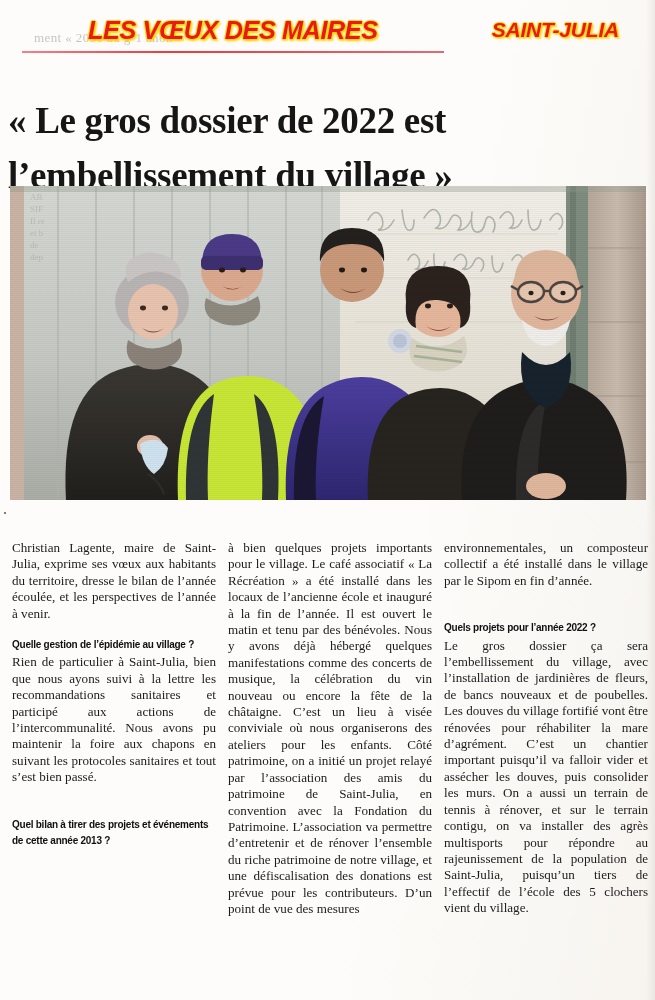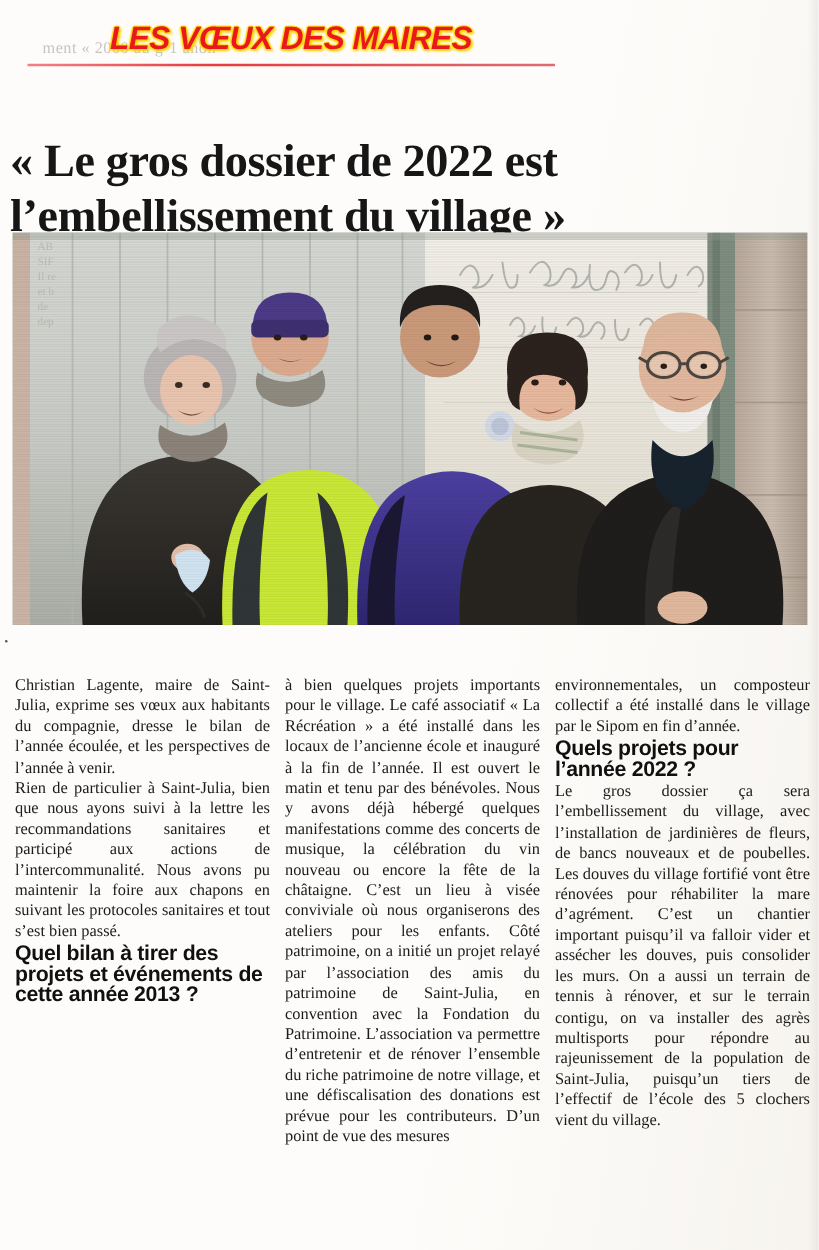--- a/index.html
+++ b/index.html
@@ -81,26 +81,26 @@
     position: absolute;
     left: 22px; top: 45px;
     width: 422px; height: 2px;
     background: linear-gradient(90deg,#f06a72 0%, #e8181c 35%, #d8525a 100%);
     opacity: .85;
   }
 
   
   .headline {
     position: absolute;
-    left: 8px; top: 83px;
+    left: 8px; top: 68px;
     width: 640px;
     font-family: "Liberation Serif", "DejaVu Serif", serif;
     font-weight: bold;
     font-size: 37px;
-    line-height: 44px;
+    line-height: 55px;
     letter-spacing: -0.3px;
     color: #161616;
   }
 
   
   .photo {
     position: absolute;
     left: 10px; top: 186px;
     width: 636px; height: 314px;
     overflow: hidden;
@@ -156,23 +156,23 @@
     line-height: 16.4px;
     text-align: justify;
     text-justify: inter-word;
     color: #1b1b1b;
     hyphens: manual;
   }
   .col p.lead {
     text-align: justify;
   }
   .col h3 {
-    margin: 2px 0 1px 0;
+    margin: 31px 0 1px 0;
     font-family: "Liberation Sans", sans-serif;
-    font-size: 17px;
+    font-size: 10px;
     line-height: 16.4px;
     font-weight: bold;
     letter-spacing: -0.25px;
     color: #101010;
   }
   .col h3.first-top { margin-top: 15px; }
 
   
   .edge-shade {
     position: absolute;
@@ -183,20 +183,21 @@
   }
 </style>
 </head>
 <body>
 
 <div class="page">
 
   <div class="kicker-band">
     <div class="ghost-text">ment                     « 2000 au              g’1 anon</div>
     <div class="kicker">LES VŒUX DES MAIRES</div>
+    <div class="section-name">SAINT-JULIA</div>
     <div class="kicker-rule"></div>
   </div>
 
   <h1 class="headline">« Le gros dossier de 2022 est l’embellissement du village »</h1>
 
   <div class="photo">
     <svg width="636" height="314" viewBox="0 0 636 314">
       <defs>
         <linearGradient id="wallg" x1="0" y1="0" x2="0" y2="1">
           <stop offset="0%" stop-color="#d6d8d3"></stop>
@@ -367,21 +368,22 @@
       <rect x="0" y="0" width="636" height="314" fill="none"></rect>
       <rect x="0" y="0" width="636" height="6" fill="#8e9a8f" opacity="0.35"></rect>
     </svg>
   </div>
 
   <div class="caption-bullet"></div>
 
   <div class="cols">
 
     <div class="col">
-      <p class="lead">Christian Lagente, maire de Saint-Julia, exprime ses vœux aux habitants du compagnie, dresse le bilan de l’année écoulée, et les perspectives de l’année à venir.</p>
+      <p class="lead">Christian Lagente, maire de Saint-Julia, exprime ses vœux aux habitants du territoire, dresse le bilan de l’année écoulée, et les perspectives de l’année à venir.</p>
+      <h3 class="first-top">Quelle gestion de l’épidémie au village ?</h3>
       <p>Rien de particulier à Saint-Julia, bien que nous ayons suivi à la lettre les recommandations sanitaires et participé aux actions de l’intercommunalité. Nous avons pu maintenir la foire aux chapons en suivant les protocoles sanitaires et tout s’est bien passé.</p>
       <h3>Quel bilan à tirer des projets et événements de cette année 2013 ?</h3>
     </div>
 
     <div class="col">
       <p>à bien quelques projets importants pour le village. Le café associatif « La Récréation » a été installé dans les locaux de l’ancienne école et inauguré à la fin de l’année. Il est ouvert le matin et tenu par des bénévoles. Nous y avons déjà hébergé quelques manifestations comme des concerts de musique, la célébration du vin nouveau ou encore la fête de la châtaigne. C’est un lieu à visée conviviale où nous organiserons des ateliers pour les enfants. Côté patrimoine, on a initié un projet relayé par l’association des amis du patrimoine de Saint-Julia, en convention avec la Fondation du Patrimoine. L’association va permettre d’entretenir et de rénover l’ensemble du riche patrimoine de notre village, et une défiscalisation des donations est prévue pour les contributeurs. D’un point de vue des mesures</p>
     </div>
 
     <div class="col">
       <p>environnementales, un composteur collectif a été installé dans le village par le Sipom en fin d’année.</p>

